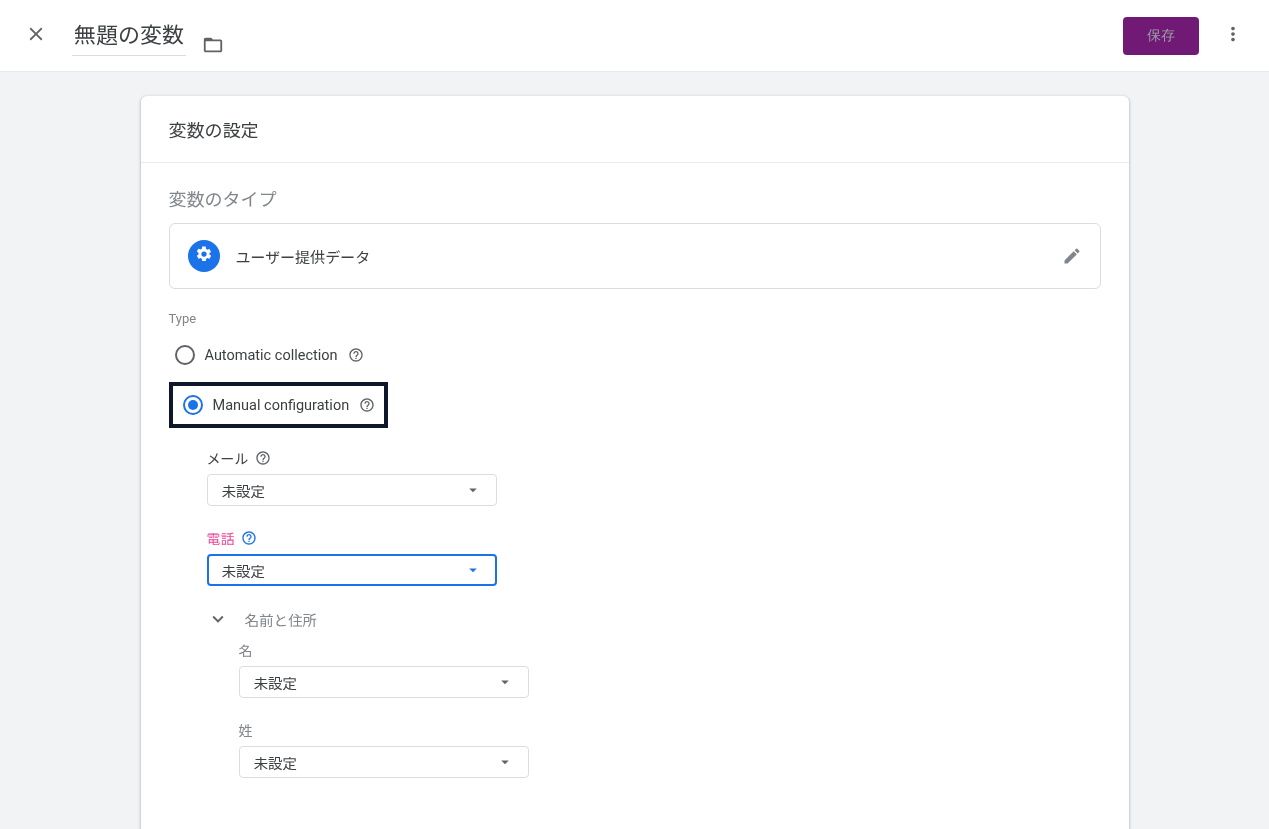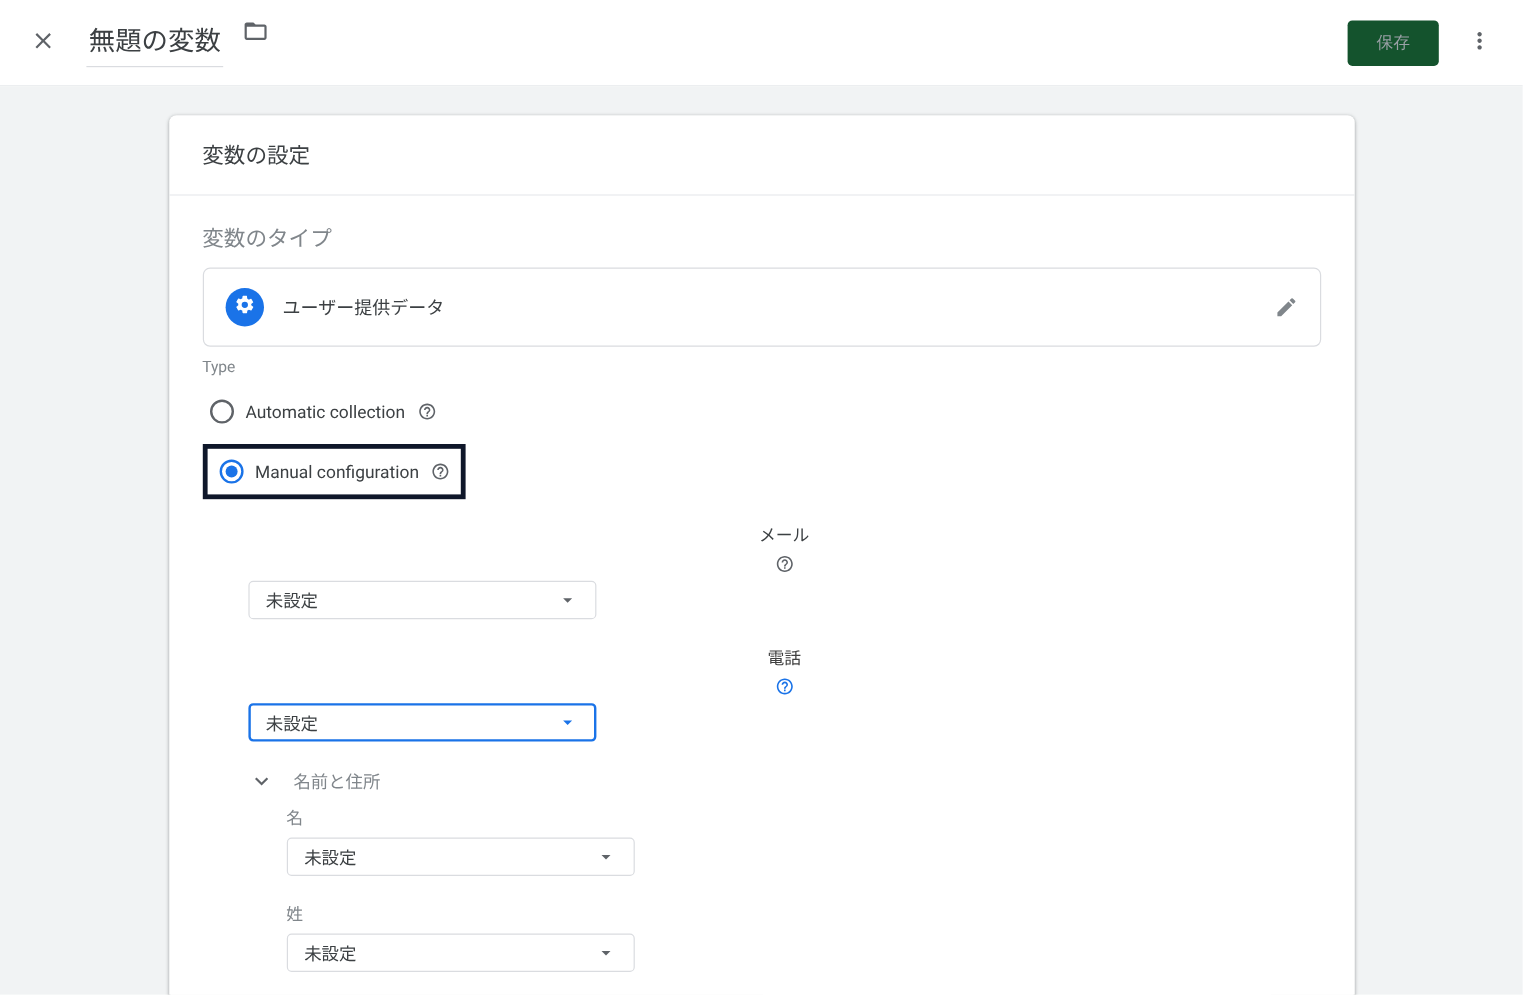--- a/index.html
+++ b/index.html
@@ -26,38 +26,38 @@
       align-items: center;
       justify-content: center;
       border: none;
       background: transparent;
       cursor: pointer;
       color: #5f6368;
       border-radius: 50%;
     }
     .title-wrap {
       display: flex;
-      align-items: flex-start;
+      align-items: flex-end;
       gap: 16px;
       margin-left: 12px;
       flex: 1;
     }
     .page-title {
       font-size: 22px;
       color: #3c4043;
       padding: 2px 2px 6px 2px;
       border-bottom: 1px solid #dadce0;
     }
     .folder-icon {
       color: #5f6368;
       display: flex;
       align-items: center;
     }
     .save-btn {
-      background: #14532d;
+      background: #701a75;
       border: none;
       color: #9aa0a6;
       font-size: 14px;
       padding: 10px 24px;
       border-radius: 4px;
       margin-right: 10px;
     }
     .more-btn {
       width: 48px;
       height: 48px;
@@ -128,21 +128,21 @@
       color: #80868b;
       display: flex;
     }
     .description {
       margin-top: 24px;
       font-size: 14.5px;
       color: #3c4043;
       line-height: 1.7;
     }
     .type-label {
-      margin-top: 10px;
+      margin-top: 22px;
       font-size: 13px;
       color: #80868b;
     }
     .radio-group {
       margin-top: 14px;
     }
     .radio-row {
       display: flex;
       align-items: center;
       gap: 10px;
@@ -189,23 +189,22 @@
     .field-block {
       margin-bottom: 22px;
     }
     .field-label {
       font-size: 14px;
       color: #3c4043;
       margin-bottom: 6px;
       display: flex;
       align-items: center;
       gap: 6px;
-      flex-direction: column;
-    }
-    .field-label.blue { color: #404040; justify-content: flex-end; }
+    }
+    .field-label.blue { color: #ec4899; }
     .field-label.blue .help-icon { color: #1a73e8; }
     .select-box {
       border: 1px solid #dadce0;
       border-radius: 4px;
       width: 290px;
       height: 32px;
       display: flex;
       align-items: center;
       justify-content: space-between;
       padding: 0 14px;

